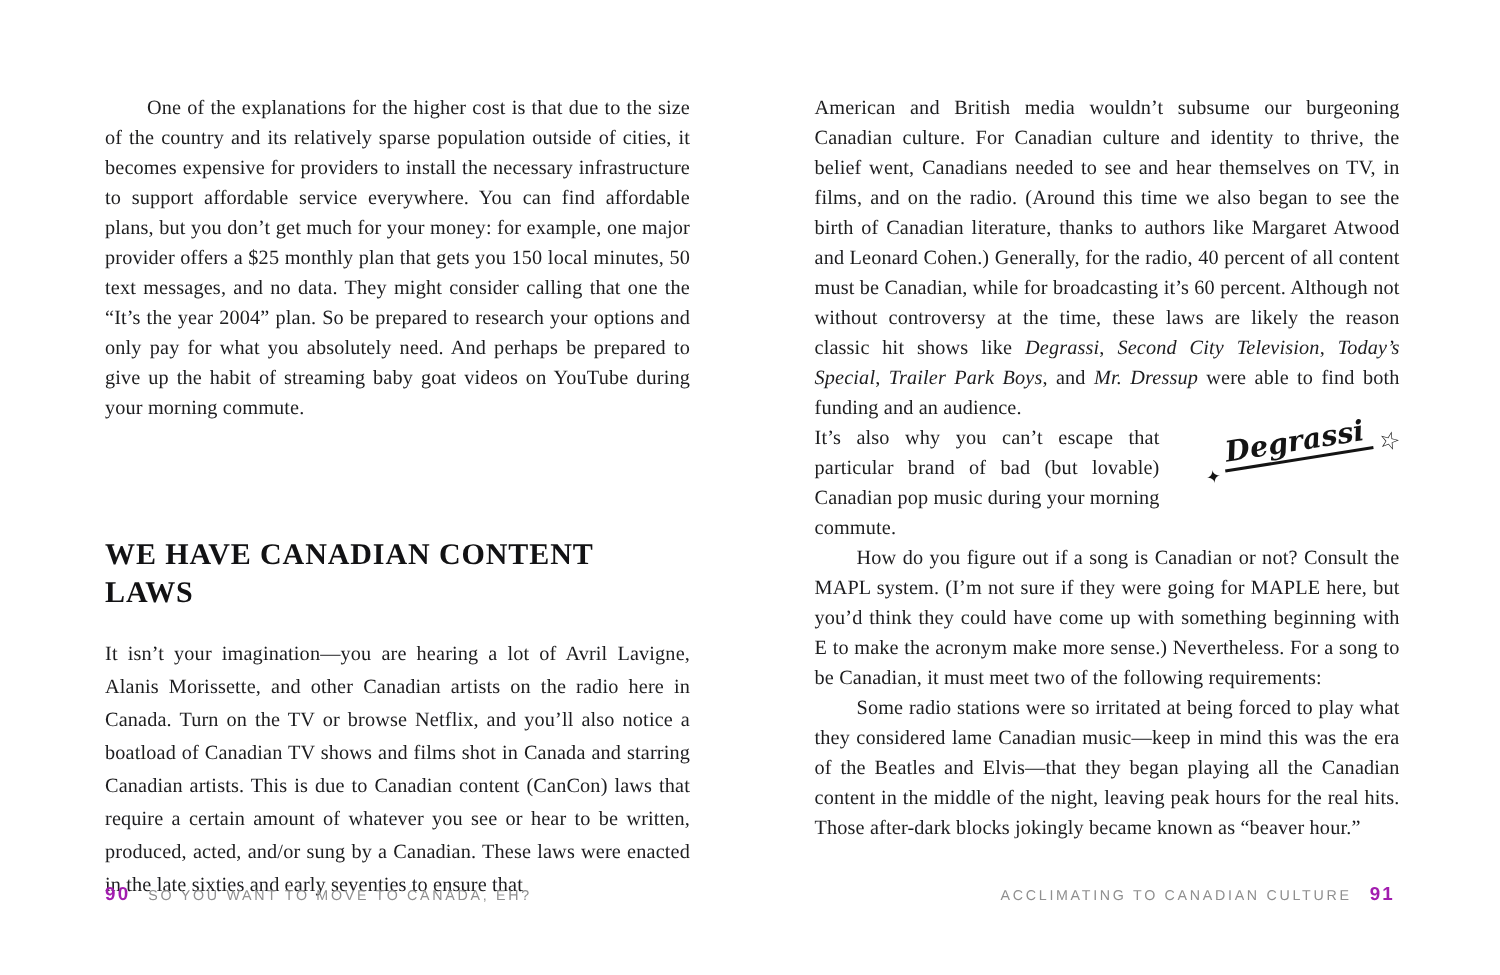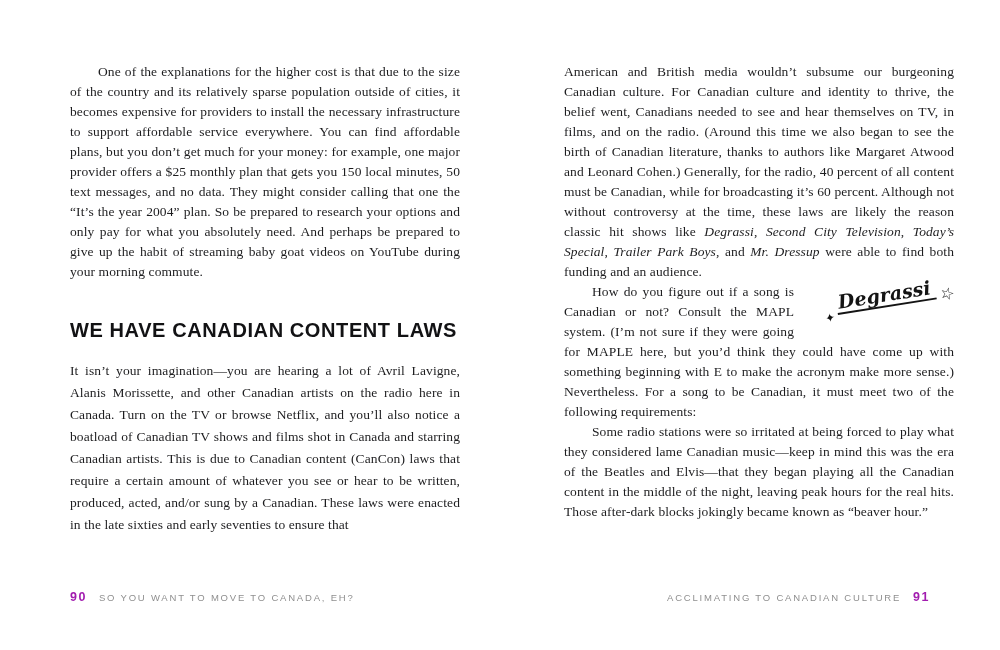--- a/index.html
+++ b/index.html
@@ -14,34 +14,34 @@
     overflow: hidden;
     color: #1d1d1f;
   }
 
   .page {
     position: absolute;
     top: 62px;
     width: 390px;
   }
   .page-left  { left: 70px; }
-  .page-right { left: 564px; }
+  .page-right { left: 543px; }
 
   .body-para {
     font-size: 13.5px;
     line-height: 20px;
     text-align: justify;
     color: #1d1d1f;
     letter-spacing: 0.1px;
   }
   .indent { text-indent: 28px; }
 
   .section-heading {
-    margin-top: 36px;
-    font-family: Liberation Sans, sans-serif;
+    margin-top: 76px;
+    font-family: Liberation Serif, serif;
     font-weight: 700;
     font-size: 20px;
     line-height: 25px;
     letter-spacing: 0.6px;
     color: #121214;
   }
 
   .page-left .para-two {
     margin-top: 17px;
     line-height: 22px;
@@ -131,20 +131,21 @@
 
   <div class="page page-right">
     <p class="body-para"><span>American and British media wouldn’t subsume our burgeoning Canadian culture. For Canadian culture and identity to thrive, the belief went, Canadians needed to see and hear themselves on TV, in films, and on the radio. (Around this time we also began to see the birth of Canadian literature, thanks to authors like Margaret Atwood and Leonard Cohen.) Generally, for the radio, 40 percent of all content must be Canadian, while for broadcasting it’s 60 percent. Although not without controversy at the time, these laws are likely the reason classic hit shows like </span><i>Degrassi</i><span>, </span><i>Second City Television</i><span>, </span><i>Today’s Special</i><span>, </span><i>Trailer Park Boys</i><span>, and </span><i>Mr. Dressup</i><span> were able to find both funding and an audience.</span></p>
 
     <p class="body-para">
       <span class="annotation-float">
         <span class="anno-star-left">✦</span>
         <span class="anno-word">Degrassi</span>
         <span class="anno-star-right">☆</span>
       </span>
+      <span>It’s also why you can’t escape that particular brand of bad (but lovable) Canadian pop music during your morning commute.</span>
     </p>
 
     <p class="body-para indent">How do you figure out if a song is Canadian or not? Consult the MAPL system. (I’m not sure if they were going for MAPLE here, but you’d think they could have come up with something beginning with E to make the acronym make more sense.) Nevertheless. For a song to be Canadian, it must meet two of the following requirements:</p>
 
     <p class="body-para indent">Some radio stations were so irritated at being forced to play what they considered lame Canadian music—keep in mind this was the era of the Beatles and Elvis—that they began playing all the Canadian content in the middle of the night, leaving peak hours for the real hits. Those after-dark blocks jokingly became known as “beaver hour.”</p>
   </div>
 
   <div class="footer footer-left">
     <span class="page-number">90</span><span class="running-title">SO YOU WANT TO MOVE TO CANADA, EH?</span>
   </div>

